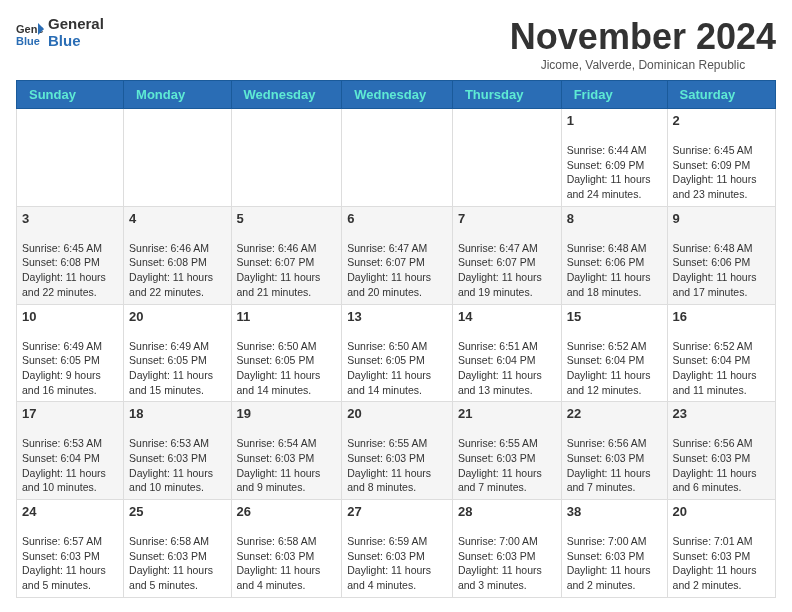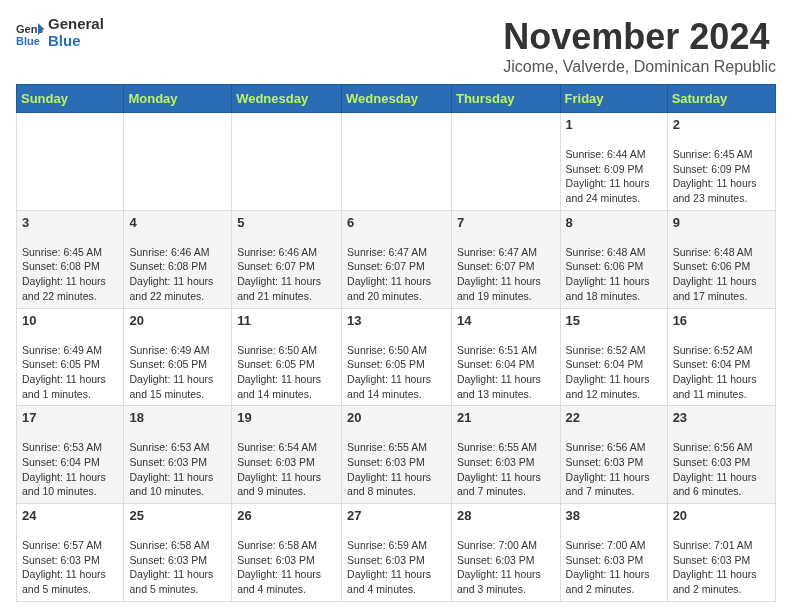--- a/index.html
+++ b/index.html
@@ -19,40 +19,40 @@
     .logo {
       display: flex;
       align-items: center;
       gap: 4px;
     }
     .logo-icon {
       width: 28px;
       height: 28px;
     }
     .title-area {
-      text-align: left;
+      text-align: center;
     }
     .month-title {
       font-size: 36px;
       font-weight: bold;
       color: #333;
     }
     .location-subtitle {
-      font-size: 16px;
+      font-size: 12px;
       color: #555;
     }
     .calendar-table {
       width: 100%;
       border-collapse: collapse;
       font-size: 11px;
     }
     .calendar-table thead tr th {
       background-color: #2a6db5;
-      color: #bef264;
-      padding: 6px 4px;
+      color: #5eead4;
+      padding: 6px 12px;
       text-align: left;
       font-size: 13px;
       font-weight: bold;
       border: 1px solid #1a5a9a;
     }
     .calendar-table tbody tr td {
       vertical-align: top;
       padding: 4px 5px;
       border: 1px solid #ddd;
       height: 88px;
@@ -194,21 +194,21 @@
             <div>Daylight: 11 hours and 17 minutes.</div>
           </div>
         </td>
       </tr>
       <tr>
         <td>
           <div class="day-number">10</div>
           <div class="day-info">
             <div>Sunrise: 6:49 AM</div>
             <div>Sunset: 6:05 PM</div>
-            <div>Daylight: 11 hours and 1 minutes.</div>
+            <div>Daylight: 9 hours and 16 minutes.</div>
           </div>
         </td>
         <td>
           <div class="day-number">20</div>
           <div class="day-info">
             <div>Sunrise: 6:49 AM</div>
             <div>Sunset: 6:05 PM</div>
             <div>Daylight: 11 hours and 15 minutes.</div>
           </div>
         </td>

